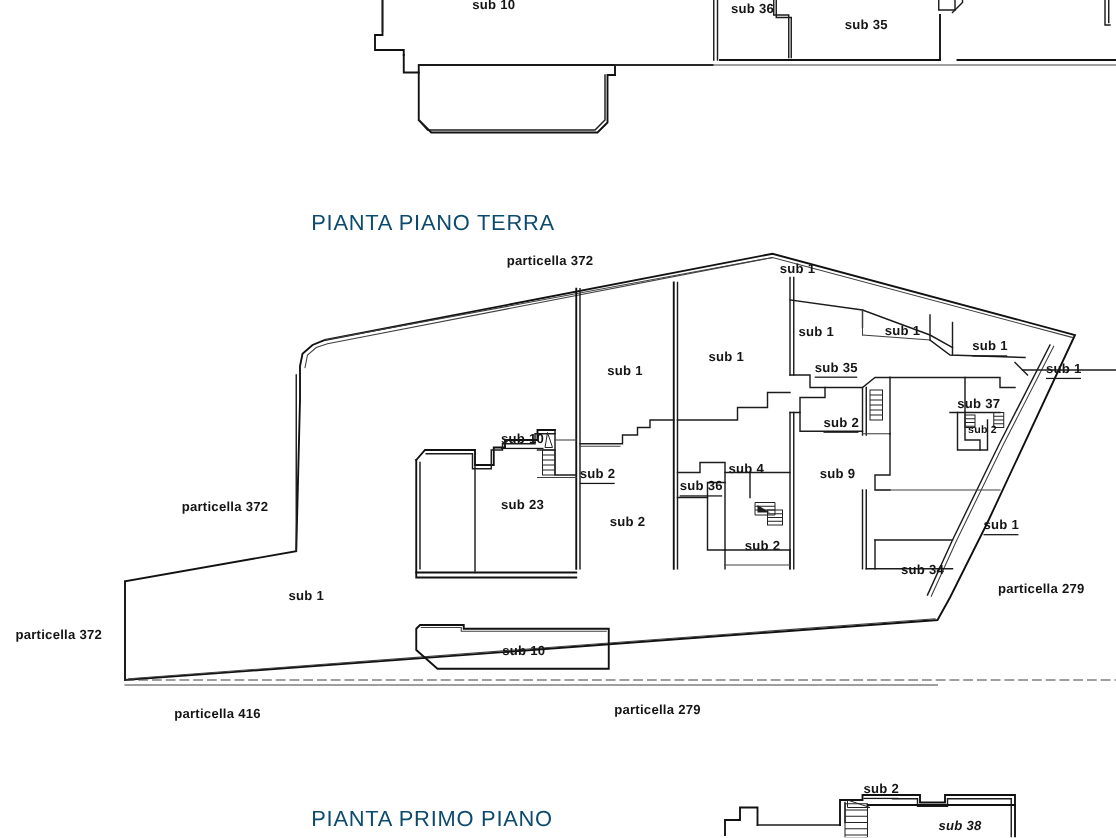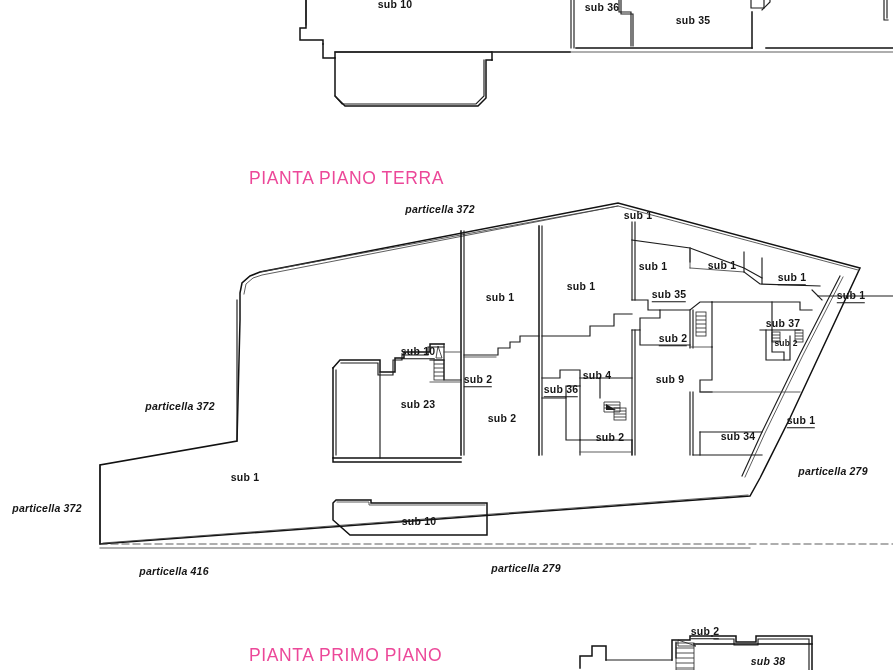--- a/index.html
+++ b/index.html
@@ -24,21 +24,21 @@
     left: 0;
     top: 0;
     width: 893px;
     height: 670px;
   }
   .section-title {
     position: absolute;
     font-family: "Liberation Sans", sans-serif;
     font-size: 17.5px;
     letter-spacing: 0.6px;
-    color: #ec4899;
+    color: #0c4a6e;
     white-space: nowrap;
   }
   .lbl {
     position: absolute;
     font-family: "Liberation Sans", sans-serif;
     font-size: 10.5px;
     font-weight: bold;
     color: #151515;
     white-space: nowrap;
     transform: translate(-50%, -50%);
@@ -53,21 +53,20 @@
   }
   .plab {
     position: absolute;
     font-family: "Liberation Sans", sans-serif;
     font-size: 10.5px;
     font-weight: bold;
     color: #151515;
     white-space: nowrap;
     transform: translate(-50%, -50%);
     letter-spacing: 0.2px;
-    font-style: italic;
   }
   svg .outline {
     fill: none;
     stroke: #111111;
     stroke-width: 1.5;
     stroke-linejoin: miter;
     stroke-linecap: square;
   }
   svg .wall {
     fill: none;
@@ -300,21 +299,21 @@
   <div class="lbl underlined" style="left:673px; top:339px;">sub 2</div>
   <div class="lbl tiny" style="left:786px; top:343px;">sub 2</div>
   <div class="lbl underlined" style="left:418px; top:352px;">sub 10</div>
   <div class="lbl" style="left:597px; top:375px;">sub 4</div>
   <div class="lbl" style="left:670px; top:379px;">sub 9</div>
   <div class="lbl underlined" style="left:478px; top:380px;">sub 2</div>
   <div class="lbl underlined" style="left:561px; top:390px;">sub 36</div>
   <div class="lbl" style="left:418px; top:404px;">sub 23</div>
   <div class="lbl" style="left:502px; top:418px;">sub 2</div>
   <div class="lbl" style="left:610px; top:437px;">sub 2</div>
-  <div class="lbl" style="left:738px; top:436px;">sub 34</div>
+  <div class="lbl" style="left:738px; top:456px;">sub 34</div>
   <div class="lbl underlined" style="left:801px; top:421px;">sub 1</div>
   <div class="lbl" style="left:245px; top:477px;">sub 1</div>
   <div class="lbl" style="left:419px; top:521px;">sub 10</div>
 
   <div class="plab" style="left:440px; top:209px;">particella 372</div>
   <div class="plab" style="left:180px; top:406px;">particella 372</div>
   <div class="plab" style="left:47px;  top:508px;">particella 372</div>
   <div class="plab" style="left:833px; top:471px;">particella 279</div>
   <div class="plab" style="left:174px; top:571px;">particella 416</div>
   <div class="plab" style="left:526px; top:568px;">particella 279</div>

